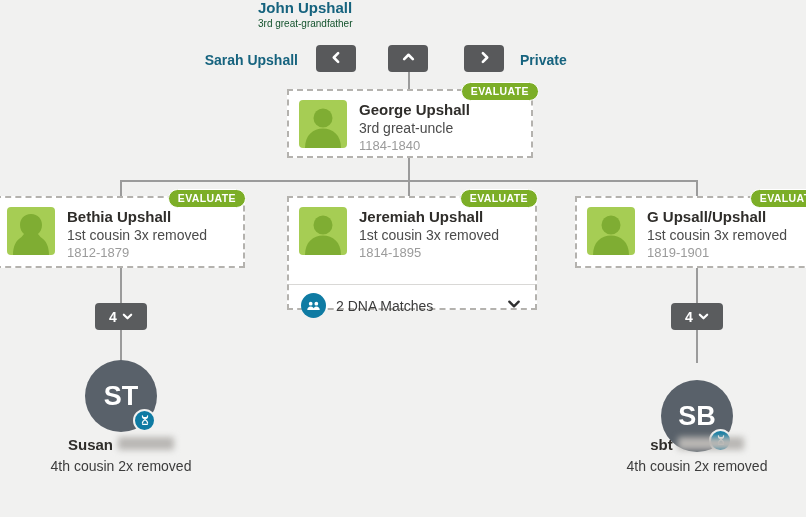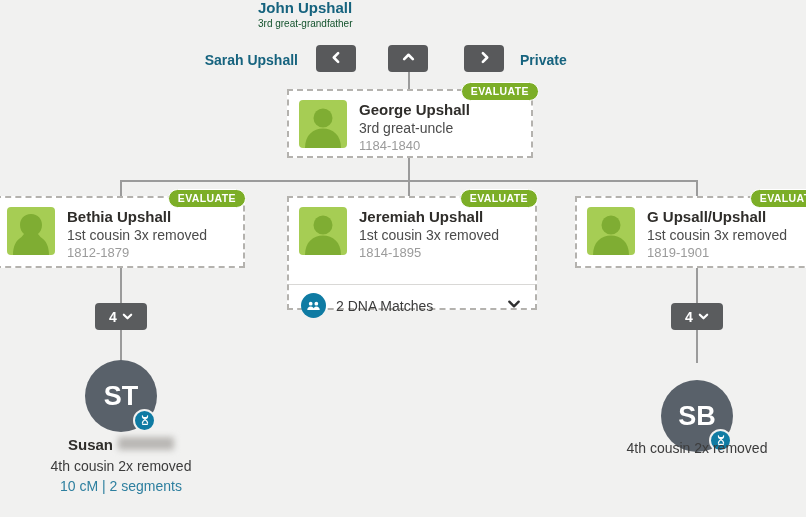--- a/index.html
+++ b/index.html
@@ -214,28 +214,30 @@
       <svg width="12" height="12" viewBox="0 0 12 12">
           <path d="M3.4 1c0 3.2 5.2 3.8 5.2 7M8.6 1c0 3.2-5.2 3.8-5.2 7M3.7 2.7h4.6M3.7 9.3h4.6" fill="none" stroke="#fff" stroke-width="1.3" stroke-linecap="round"></path>
         </svg>
     </span>
   </div>
   <div class="abs match-info" style="left:21px;top:436px">
     <div class="m-name">
       <span>Susan</span><span class="m-redact"></span>
     </div>
     <div class="m-rel">4th cousin 2x removed</div>
-    <div class="m-stats">10 cM | 2 segments</div>
   </div>
 
   <div class="abs match-circle" style="left:661px;top:380px">
     <span>SB</span>
     <span class="helix-badge">
       <svg width="12" height="12" viewBox="0 0 12 12">
           <path d="M3.4 1c0 3.2 5.2 3.8 5.2 7M8.6 1c0 3.2-5.2 3.8-5.2 7M3.7 2.7h4.6M3.7 9.3h4.6" fill="none" stroke="#fff" stroke-width="1.3" stroke-linecap="round"></path>
         </svg>
     </span>
   </div>
   <div class="abs match-info" style="left:597px;top:436px">
+    <div class="m-name">
+      <span>sbt</span><span class="m-redact" style="width:66px"></span>
+    </div>
     <div class="m-rel">4th cousin 2x removed</div>
   </div>
 
 </div>
 
 </body></html>

